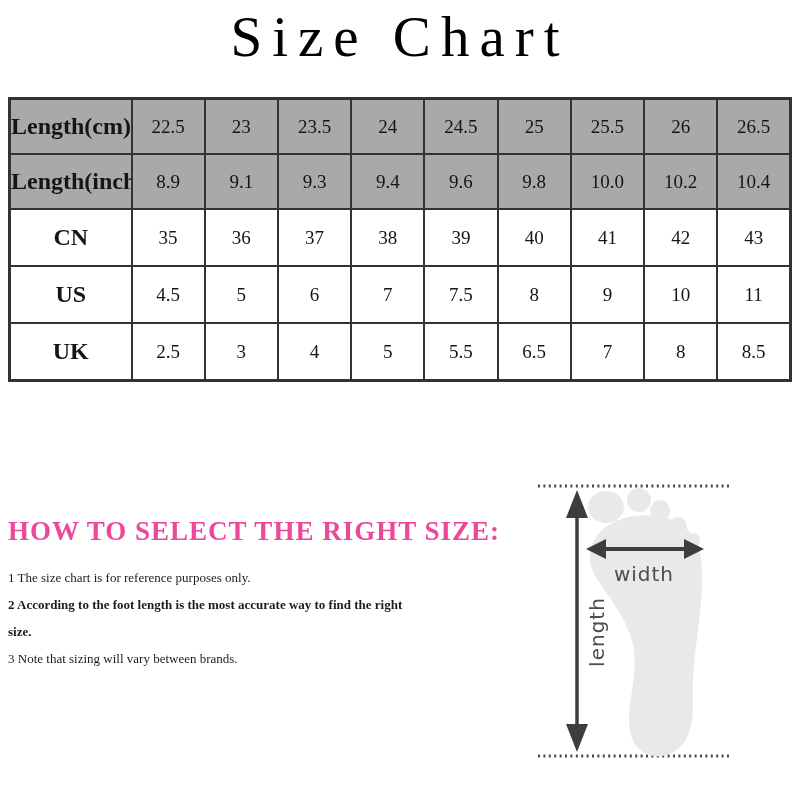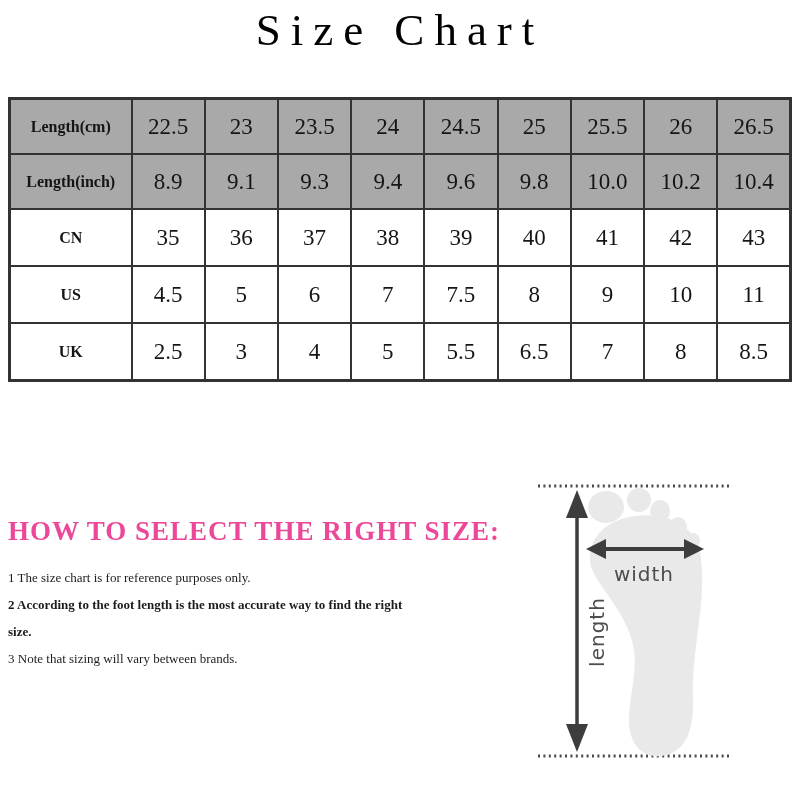--- a/index.html
+++ b/index.html
@@ -11,36 +11,36 @@
     --diagram-label:#4d4d4d;
     --dots:#4a4a4a;
   }
   html,body{margin:0;padding:0;}
   body{
     width:800px;height:800px;position:relative;background:#ffffff;
     font-family:"Liberation Serif", serif;color:var(--text);overflow:hidden;
   }
   .title{
     position:absolute;top:4px;left:0;width:100%;text-align:center;
-    font-size:45px;letter-spacing:10px;font-weight:400;color:#000;
+    font-size:57px;letter-spacing:10px;font-weight:400;color:#000;
     font-family:"Liberation Serif", serif;white-space:nowrap;
   }
   table.size-table{
     position:absolute;left:8px;top:97px;width:784px;
     border-collapse:collapse;table-layout:fixed;
     border:3px solid var(--table-border);
   }
   table.size-table th, table.size-table td{
     border:2px solid var(--table-border);
     text-align:center;vertical-align:middle;
     height:53px;padding:0;
-    font-size:23px;color:var(--text);
+    font-size:19px;color:var(--text);
     overflow:hidden;white-space:nowrap;
   }
-  table.size-table th{font-weight:bold;font-size:16px;}
+  table.size-table th{font-weight:bold;font-size:24px;}
   table.size-table tr.hdr th, table.size-table tr.hdr td{
     background:var(--header-bg);
   }
   table.size-table tr:not(.hdr) td, table.size-table tr:not(.hdr) th{height:55px;}
   .guide-heading{
     position:absolute;left:8px;top:516px;
     font-size:27px;letter-spacing:1px;font-weight:700;color:#ec4899;
     white-space:nowrap;
   }
   .guide-list{

